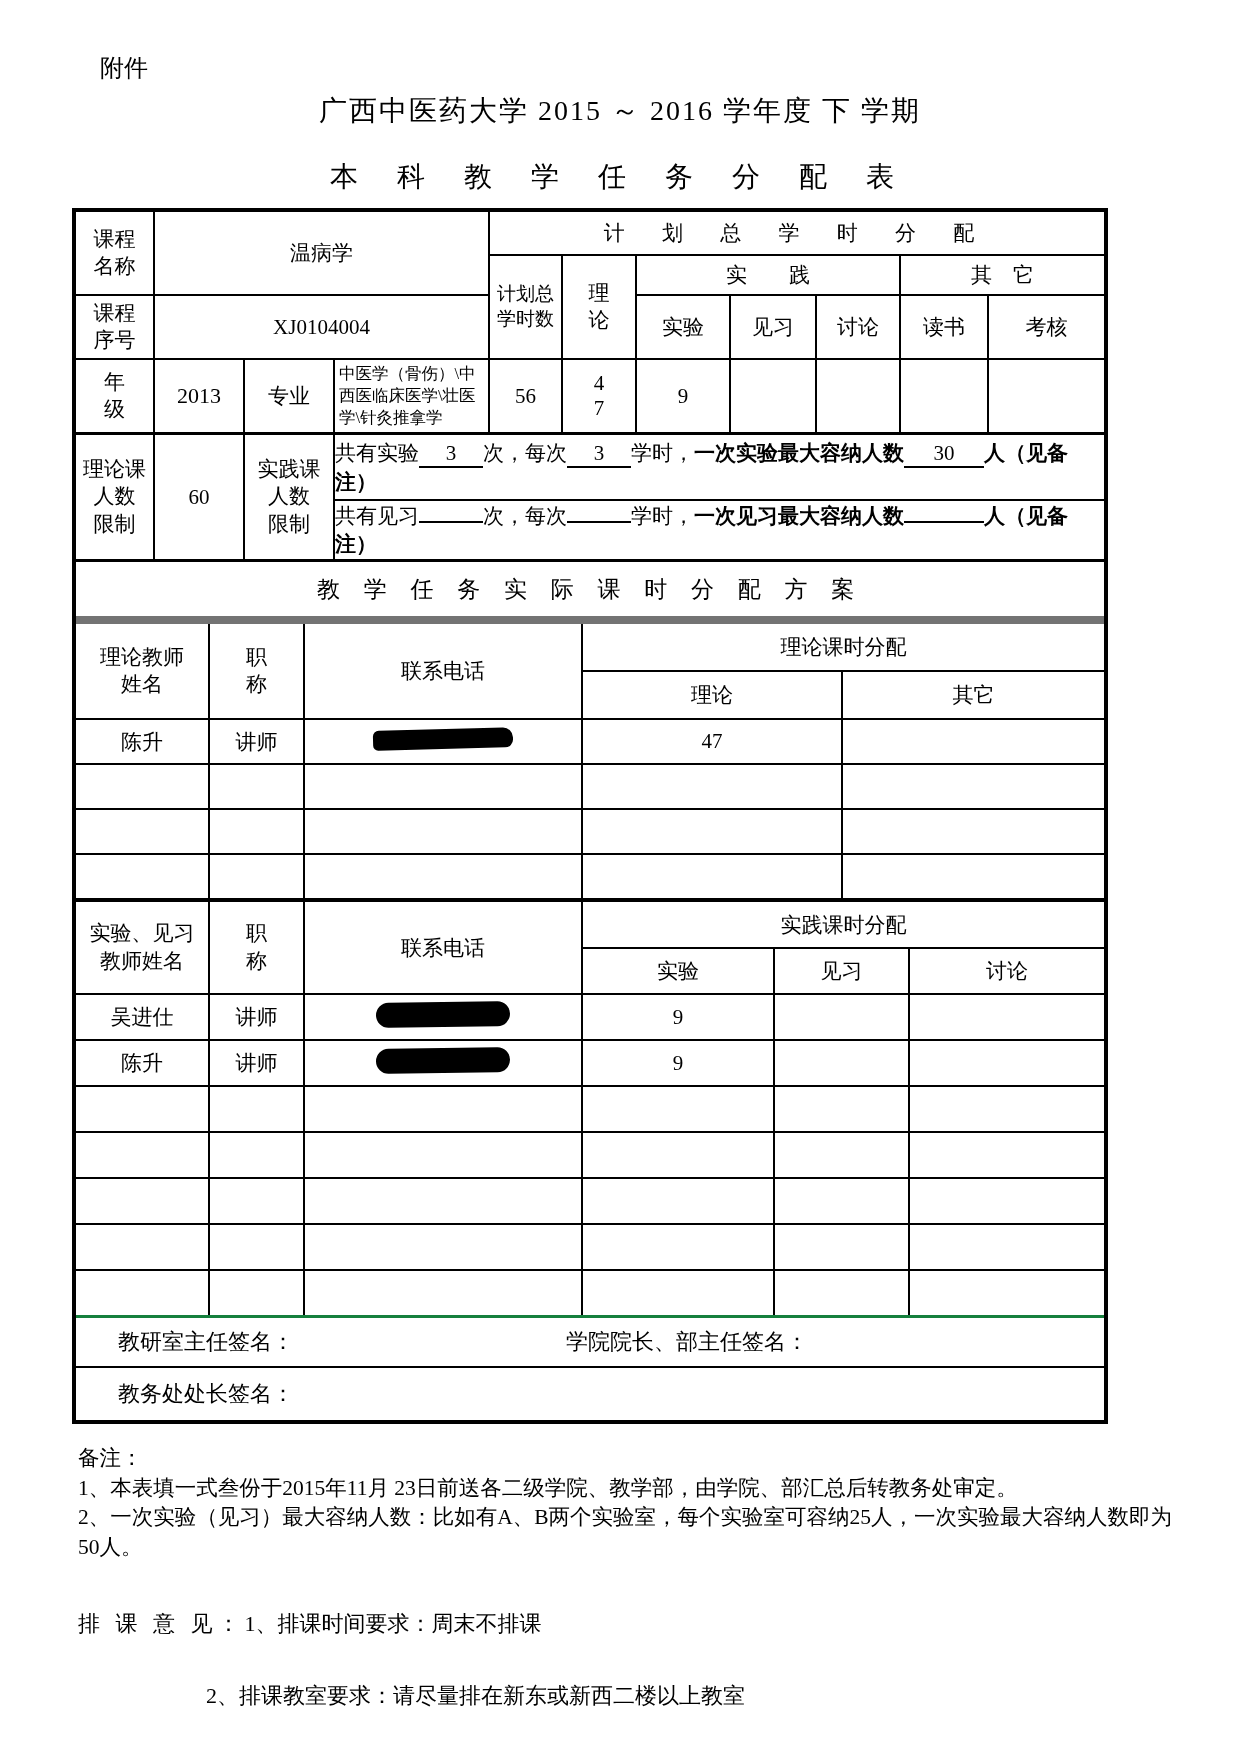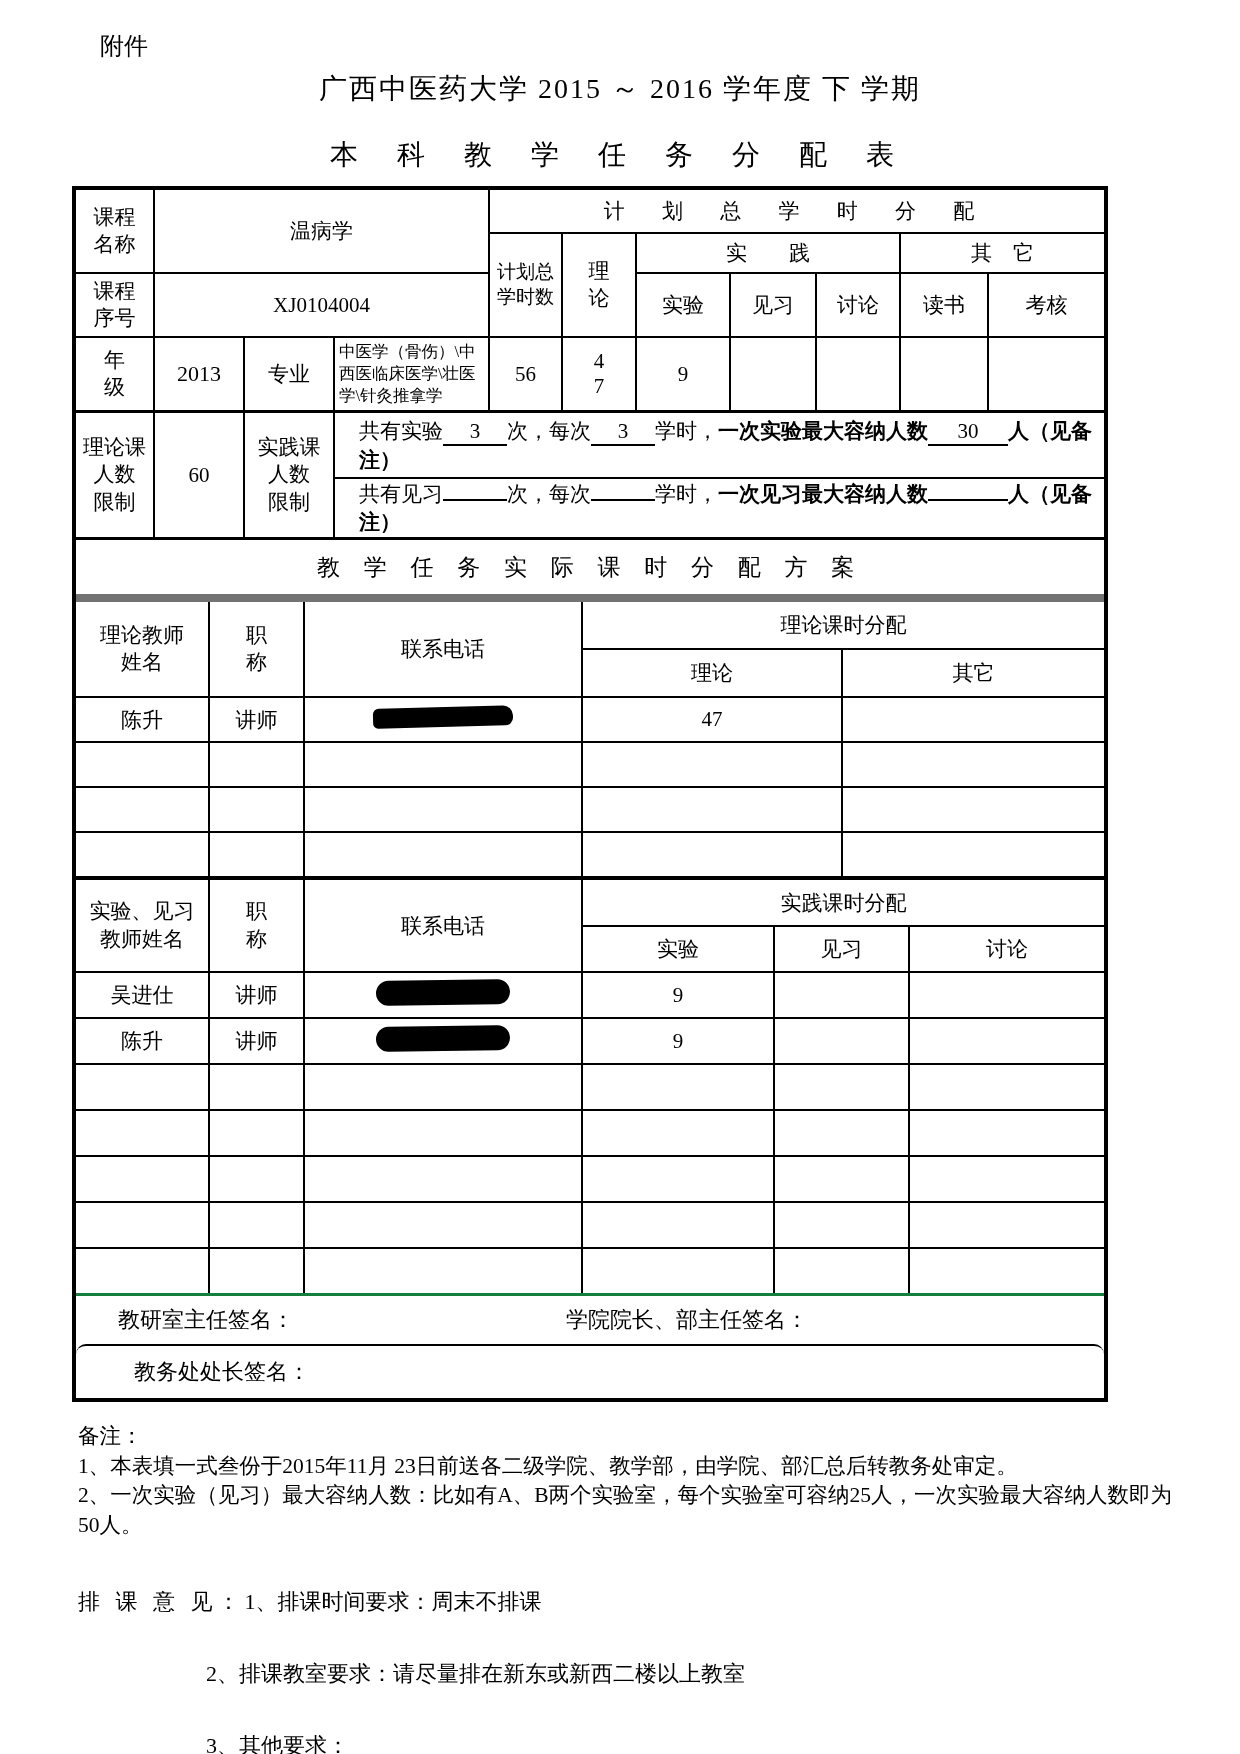--- a/index.html
+++ b/index.html
@@ -2,45 +2,45 @@
 <html><head>
 <meta charset="utf-8">
 <style>
   html,body{margin:0;padding:0;}
   body{
     width:1240px;height:1754px;background:#ffffff;color:#000;
     font-family:"Liberation Serif","DejaVu Serif",serif;
     position:relative;
   }
   .page{padding-top:30px;}
-  .attachment{margin-left:100px;font-size:24px;}
+  .attachment{margin-left:100px;font-size:24px;margin-top:22px;}
   .title1{text-align:center;font-size:28px;letter-spacing:2px;margin-top:8px;}
   .title2{text-align:center;font-size:28px;letter-spacing:16px;margin-top:28px;}
 
   .form{width:1028px;margin:12px 0 0 72px;border:4px solid #000;}
   table{border-collapse:collapse;border-style:hidden;width:100%;table-layout:fixed;}
   td{border:2px solid #000;font-size:21px;text-align:center;vertical-align:middle;padding:1px 2px;overflow:hidden;}
   .pre{white-space:pre-line;line-height:1.3;}
   .small{font-size:16.5px;line-height:1.32;text-align:left;word-break:break-all;padding:2px 4px;}
-  .left{text-align:left;padding-left:24px;}
+  .left{text-align:left;padding-left:0;}
   .hsep{height:0;border-top:3px solid #000;}
   .hsep4{height:0;border-top:4px solid #000;}
   .ls16{letter-spacing:16px;border-radius:7px;}
   .narrow{display:inline-block;width:13px;word-break:break-all;line-height:1.2;}
   .fillin{display:inline-block;min-width:56px;border-bottom:2px solid #000;text-align:center;padding:0 4px;}
   .fillin.wide{min-width:72px;}
   .b{font-weight:bold;}
   .sectitle{display:flex;align-items:center;justify-content:center;height:54px;
     border-top:3px solid #000;border-bottom:8px solid #737373;font-size:23px;letter-spacing:9px;}
   .redact-a{display:inline-block;width:140px;height:20px;background:#000;border-radius:6px 10px 8px 5px;transform:rotate(-1.5deg);}
   .redact-b{display:inline-block;width:134px;height:25px;background:#000;border-radius:13px;transform:rotate(-0.8deg);}
   .sig1{display:flex;align-items:center;height:48px;border-top:3px solid #15803d;font-size:22px;padding-left:42px;}
   .sig1 .l{flex:0 0 448px;text-align:left;}
   .sig1 .r{flex:1;text-align:left;}
-  .sig2{display:flex;align-items:center;height:52px;border-top:2px solid #000;font-size:22px;padding-left:58px;border-radius:10px;}
+  .sig2{display:flex;align-items:center;height:52px;border-top:2px solid #000;font-size:22px;padding-left:42px;}
   .notes{margin:20px 0 0 78px;width:1105px;font-size:21.5px;line-height:1.38;}
   .sched{margin:46px 0 0 78px;font-size:22px;}
   .sched .row1 .lbl{letter-spacing:5px;}
   .sched .item{margin:42px 0 0 128px;}
   tr.h44 td{height:40px;} tr.h40 td{height:36px;} tr.h64 td{height:60px;} tr.h72 td{height:68px;}
   tr.h66 td{height:62px;} tr.h52 td{height:48px;}
   tr.h48 td{height:44px;} tr.h47 td{height:43px;}
   tr.h45 td{height:41px;} tr.h46 td{height:42px;}
 </style>
 </head>

